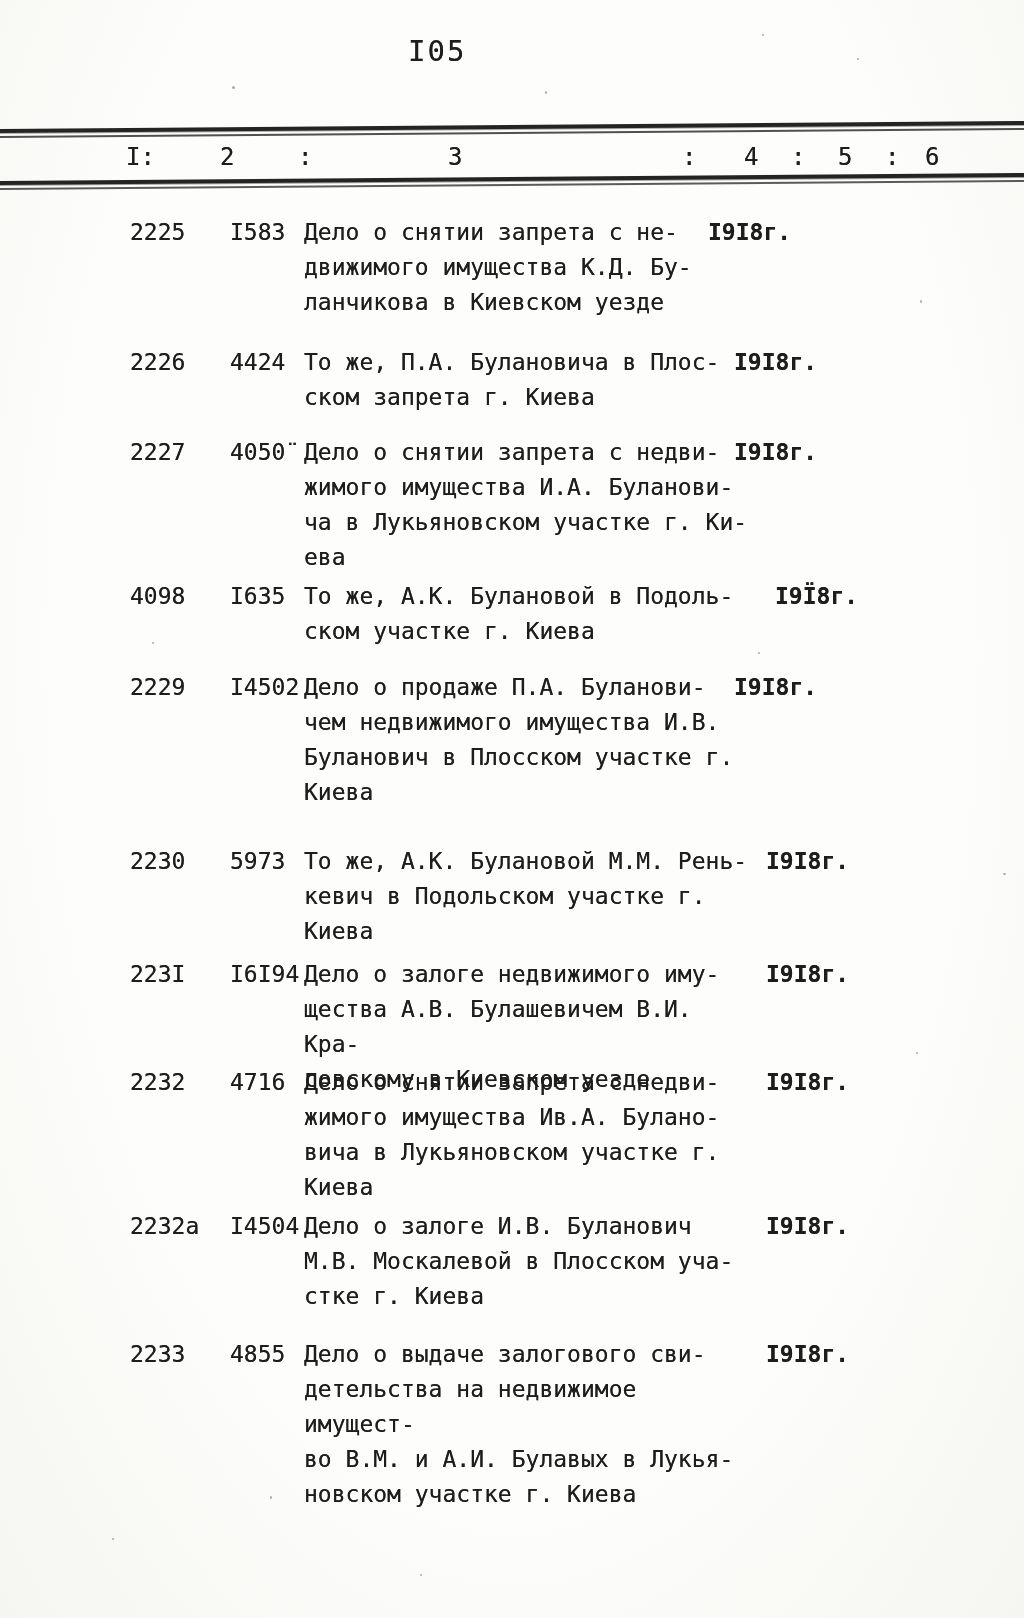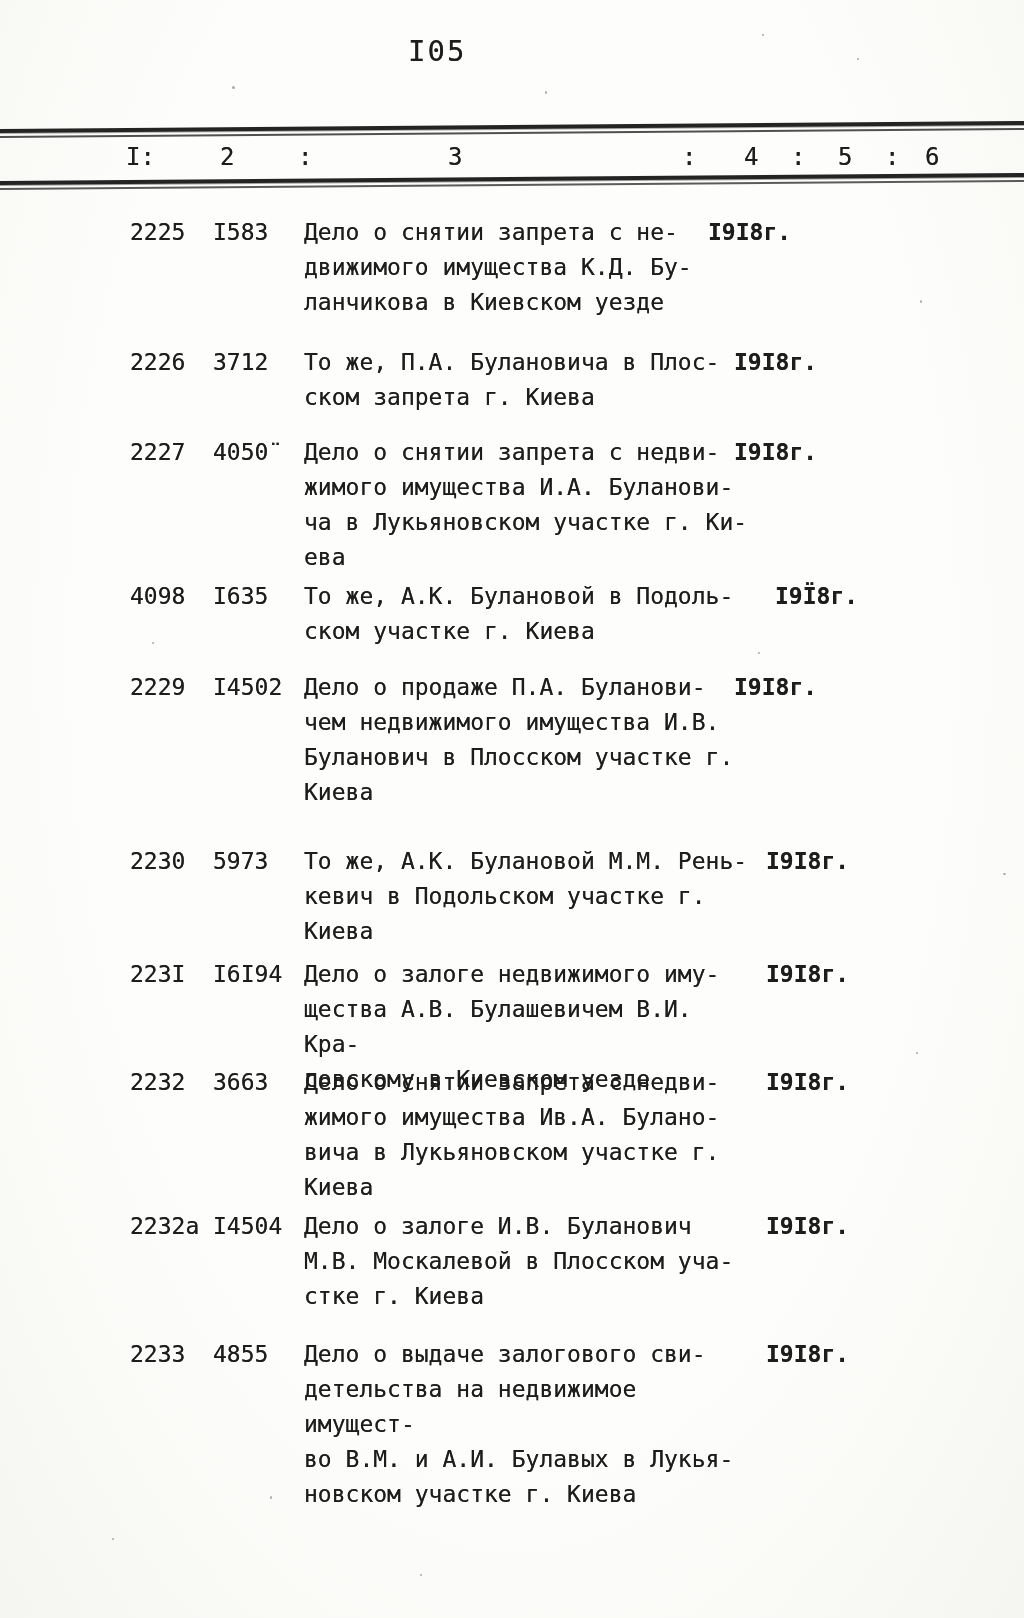--- a/index.html
+++ b/index.html
@@ -28,21 +28,21 @@
   .rule.r3 { top: 177px; height: 4px; box-shadow: 0 1px 0 rgba(30,30,30,0.4); }
   .rule.r4 { top: 184px; height: 2px; opacity: 0.75; }
   .hcell { position: absolute; top: 142px; font-size: 24px; line-height: 30px; }
   .h0 { left: 126px; } .h1 { left: 220px; } .h2 { left: 298px; } .h3 { left: 448px; }
   .h4 { left: 682px; } .h5 { left: 744px; } .h6 { left: 791px; } .h7 { left: 838px; }
   .h8 { left: 885px; } .h9 { left: 925px; }
   
   .entry { position: absolute; left: 0; width: 1024px; height: 0; font-size: 23px; }
   .entry > div { position: absolute; top: 0; line-height: 35px; }
   .c1 { left: 130px; }
-  .c2 { left: 213px; }
+  .c2 { left: 230px; }
   .c3 { left: 304px; width: 452px; white-space: pre-line; }
   .c4 { left: 766px; font-weight: bold; }
   .ya { left: 708px; } .yb { left: 734px; } .yc { left: 775px; } .yd { left: 766px; }
   
   .speck { position: absolute; background: #5a5a58; border-radius: 50%; opacity: 0.5; }
 </style>
 </head>
 <body>
 
 <div class="page">
@@ -70,21 +70,21 @@
     <div class="c1">2225</div>
     <div class="c2">I583</div>
     <div class="c3">Дело о снятии запрета с не-
 движимого имущества К.Д. Бу-
 ланчикова в Киевском уезде</div>
     <div class="c4 ya">I9I8г.</div>
   </div>
 
   <div class="entry" style="top:345px">
     <div class="c1">2226</div>
-    <div class="c2">3712</div>
+    <div class="c2">4424</div>
     <div class="c3">То же, П.А. Булановича в Плос-
 ском запрета г. Киева</div>
     <div class="c4 yb">I9I8г.</div>
   </div>
 
   <div class="entry" style="top:435px">
     <div class="c1">2227</div>
     <div class="c2">4050̈</div>
     <div class="c3">Дело о снятии запрета с недви-
 жимого имущества И.А. Буланови-
@@ -124,21 +124,21 @@
     <div class="c1">223I</div>
     <div class="c2">I6I94</div>
     <div class="c3">Дело о залоге недвижимого иму-
 щества А.В. Булашевичем В.И. Кра-
 совскому в Киевском уезде</div>
     <div class="c4 yd">I9I8г.</div>
   </div>
 
   <div class="entry" style="top:1065px">
     <div class="c1">2232</div>
-    <div class="c2">3663</div>
+    <div class="c2">4716</div>
     <div class="c3">Дело о снятии запрета с недви-
 жимого имущества Ив.А. Булано-
 вича в Лукьяновском участке г.
 Киева</div>
     <div class="c4 yd">I9I8г.</div>
   </div>
 
   <div class="entry" style="top:1209px">
     <div class="c1">2232а</div>
     <div class="c2">I4504</div>

